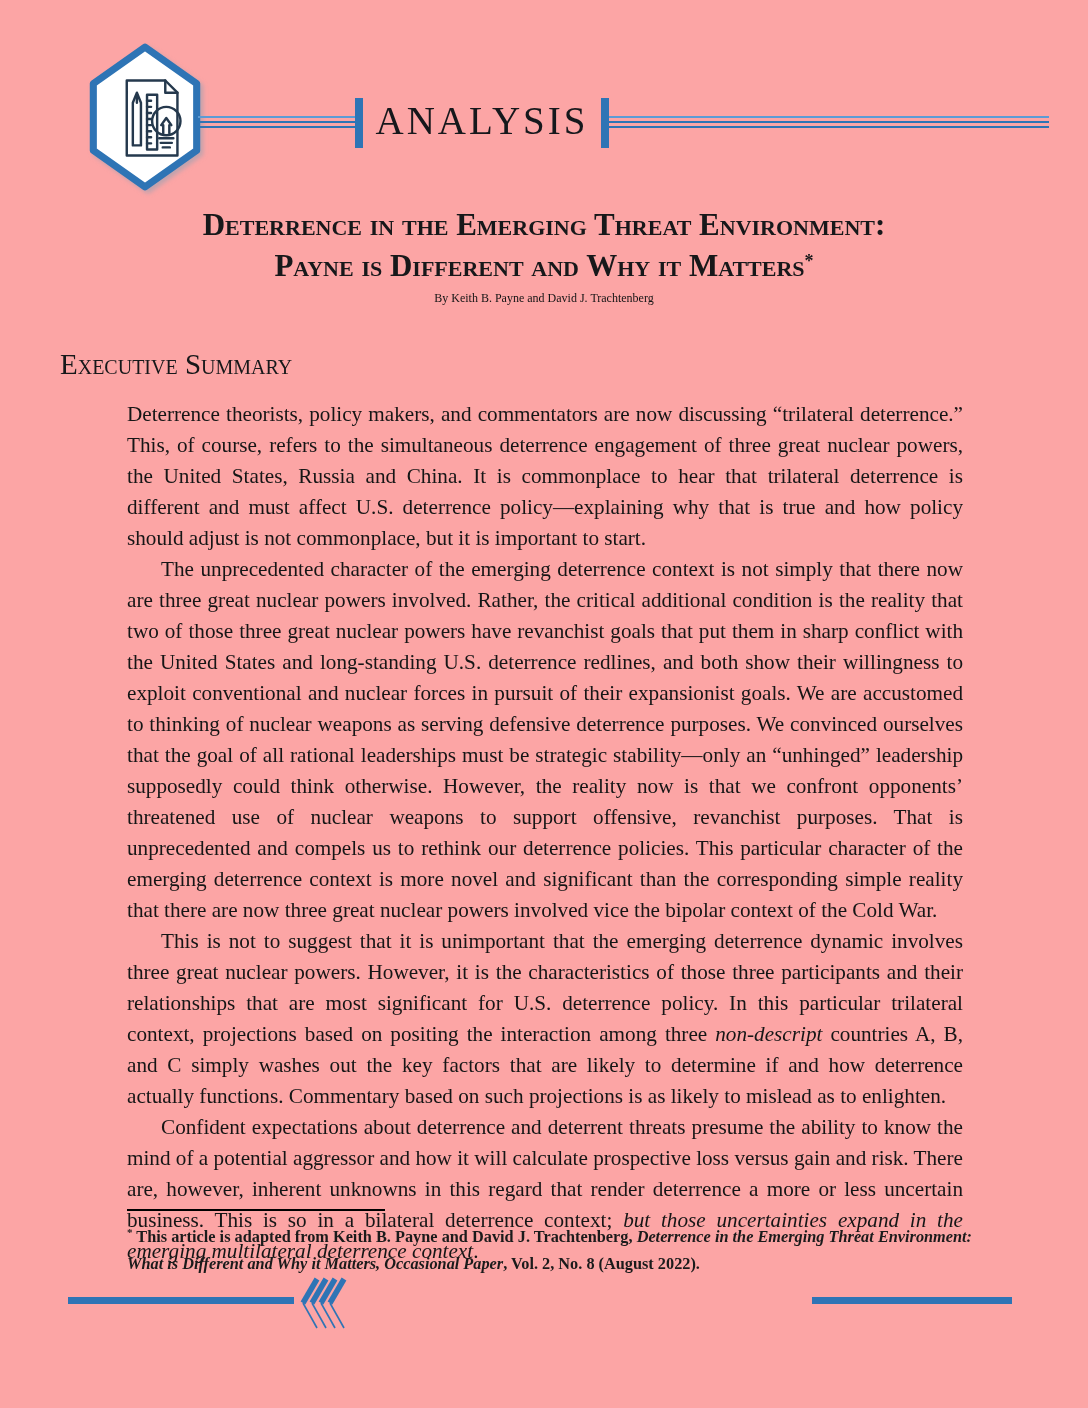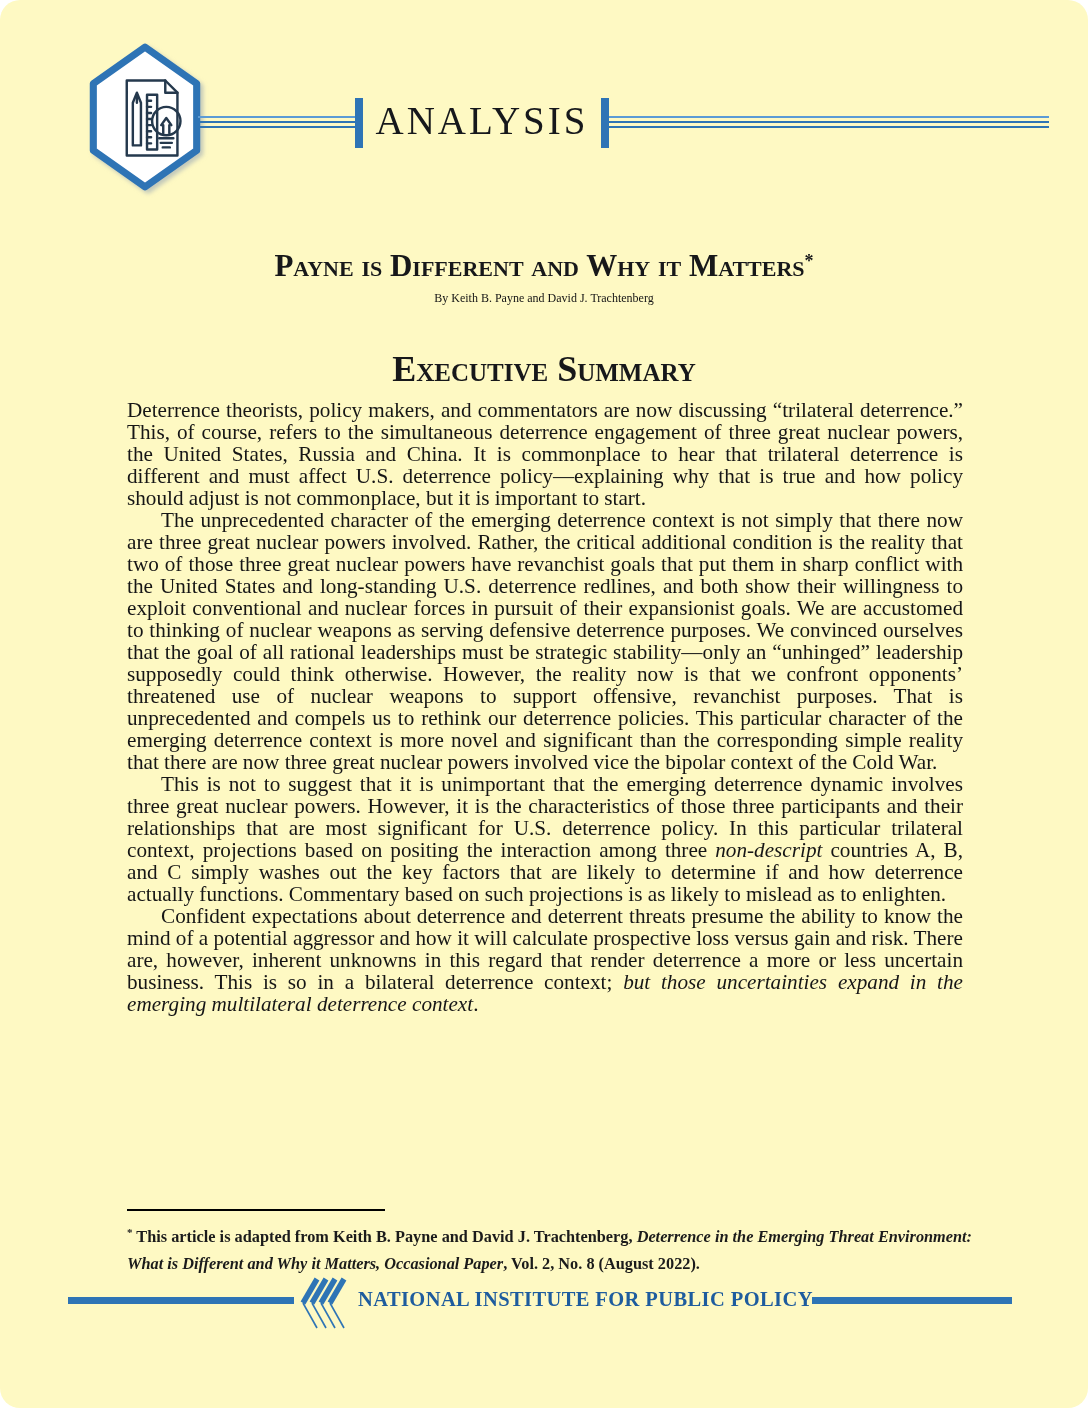--- a/index.html
+++ b/index.html
@@ -1,24 +1,23 @@
 <!DOCTYPE html>
 <html><head>
 <meta charset="utf-8">
 <style>
   html,body{margin:0;padding:0;background:#ffffff;}
   .page{
     position:relative;
     width:1088px;height:1408px;
     margin:0 auto;
-    background:#fef9c3;
+    background:#fca5a5;
     font-family:"Liberation Serif", serif;
     color:#141414;
     overflow:hidden;
-    border-radius:20px;
   }
   
   .hex-logo{position:absolute;left:86px;top:42px;width:118px;height:150px;
     filter:drop-shadow(3px 3px 2px rgba(145,160,178,.55));}
   .triple-line{position:absolute;height:12px;
     background:linear-gradient(to bottom,
       #5b9bd5 0px,#5b9bd5 2px,transparent 2px,transparent 5px,
       #2E74B5 5px,#2E74B5 7px,transparent 7px,transparent 10px,
       #2E74B5 10px,#2E74B5 12px);}
   .line-left{left:198px;top:116px;width:160px;}
@@ -32,27 +31,27 @@
   }
   
   .title{
     position:absolute;left:60px;top:206px;width:968px;
     text-align:center;font-weight:bold;font-variant:small-caps;
     font-size:31px;line-height:37px;color:#17181a;
   }
   .title sup{font-size:18px;vertical-align:9px;}
   .byline{position:absolute;left:60px;top:291px;width:968px;text-align:center;font-size:12px;}
   .exec-heading{
-    position:absolute;left:60px;top:348px;width:968px;text-align:center;
-    font-weight:bold;font-variant:small-caps;font-size:36px;color:#17181a;
+    position:absolute;left:60px;top:348px;width:968px;text-align:left;
+    font-weight:normal;font-variant:small-caps;font-size:29px;color:#17181a;
   }
   
   .body-text{
     position:absolute;left:127px;top:399px;width:836px;
-    font-size:21.2px;line-height:22px;text-align:justify;color:#161616;
+    font-size:21.2px;line-height:31px;text-align:justify;color:#161616;
   }
   .body-text p{margin:0;text-indent:34px;}
   .body-text p.no-indent{text-indent:0;}
   
   .footnote-sep{position:absolute;left:127px;top:1209px;width:258px;height:0;border-top:2px solid #000;}
   .footnote{
     position:absolute;left:127px;top:1219px;width:845px;
     font-size:16.3px;line-height:27px;text-align:justify;font-weight:bold;color:#1b1b1b;
   }
   .footnote sup{font-size:11px;vertical-align:6px;}
@@ -97,21 +96,21 @@
       </g>
     </svg>
   </div>
   <div class="triple-line line-left"></div>
   <div class="vbar vbar-left"></div>
   <div class="analysis">ANALYSIS</div>
   <div class="vbar vbar-right"></div>
   <div class="triple-line line-right"></div>
 
   <div class="title">
-    <br>
+    <span>Deterrence in the Emerging Threat Environment:</span><br>
     <span>Payne is Different and Why it Matters</span><sup>*</sup>
   </div>
   <div class="byline">By Keith B. Payne and David J. Trachtenberg</div>
 
   <div class="exec-heading">Executive Summary</div>
 
   <div class="body-text">
     <p class="no-indent"><span>Deterrence theorists, policy makers, and commentators are now discussing “trilateral deterrence.” This, of course, refers to the simultaneous deterrence engagement of three great nuclear powers, the United States, Russia and China. It is commonplace to hear that trilateral deterrence is different and must affect U.S. deterrence policy—explaining why that is true and how policy should adjust is not commonplace, but it is important to start.</span></p>
     <p><span>The unprecedented character of the emerging deterrence context is not simply that there now are three great nuclear powers involved.  Rather, the critical additional condition is the reality that two of those three great nuclear powers have revanchist goals that put them in sharp conflict with the United States and long-standing U.S. deterrence redlines, and both show their willingness to exploit conventional and nuclear forces in pursuit of their expansionist goals.  We are accustomed to thinking of nuclear weapons as serving defensive deterrence purposes.  We convinced ourselves that the goal of all rational leaderships must be strategic stability—only an “unhinged” leadership supposedly could think otherwise.  However, the reality now is that we confront opponents’ threatened use of nuclear weapons to support offensive, revanchist purposes.  That is unprecedented and compels us to rethink our deterrence policies.  This particular character of the emerging deterrence context is more novel and significant than the corresponding simple reality that there are now three great nuclear powers involved vice the bipolar context of the Cold War.</span></p>
     <p><span>This is not to suggest that it is unimportant that the emerging deterrence dynamic involves three great nuclear powers.  However, it is the characteristics of those three participants and their relationships that are most significant for U.S. deterrence policy.  In this particular trilateral context, projections based on positing the interaction among three </span><i>non-descript</i><span> countries A, B, and C simply washes out the key factors that are likely to determine if and how deterrence actually functions.   Commentary based on such projections is as likely to mislead as to enlighten.</span></p>
@@ -131,16 +130,15 @@
         <path d="M26,3 L12,27" stroke-width="5.5"></path>
         <path d="M35,3 L21,27" stroke-width="5.5"></path>
         <path d="M44,3 L30,27" stroke-width="5.5"></path>
         <path d="M3,27 L17,52" stroke-width="1.6"></path>
         <path d="M12,27 L26,52" stroke-width="1.6"></path>
         <path d="M21,27 L35,52" stroke-width="1.6"></path>
         <path d="M30,27 L44,52" stroke-width="1.6"></path>
       </g>
     </svg>
   </div>
-  <div class="org-name">NATIONAL INSTITUTE FOR PUBLIC POLICY</div>
   <div class="fbar fbar-right"></div>
 
 </div>
 
 </body></html>

